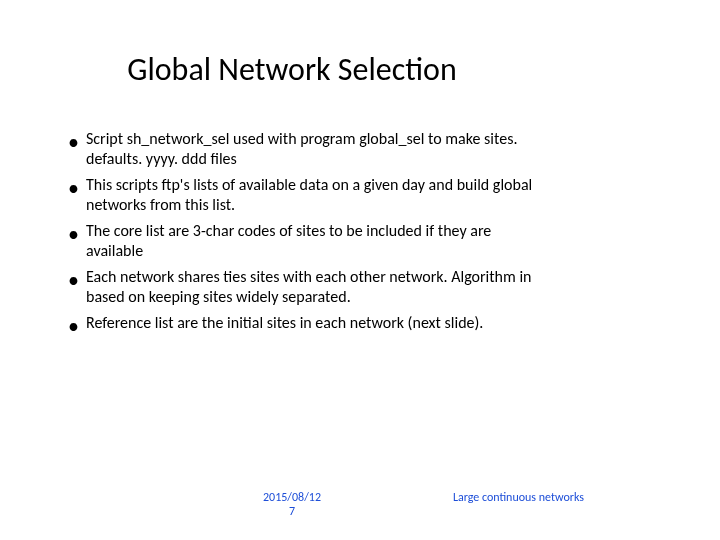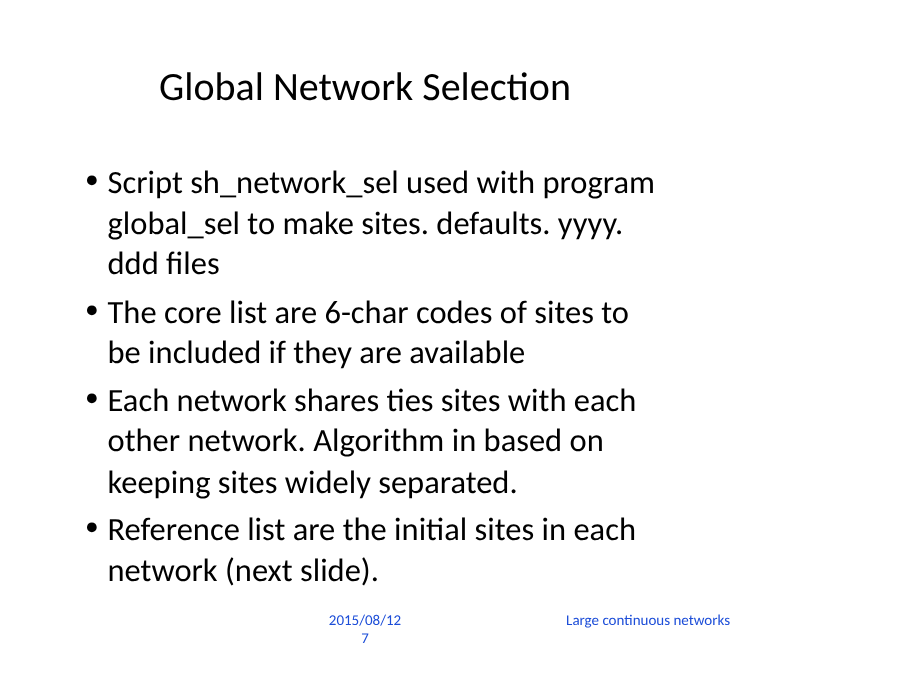--- a/index.html
+++ b/index.html
@@ -1,35 +1,36 @@
 <!DOCTYPE html>
 <html><head>
 <meta charset="utf-8">
 <style>
   * { margin: 0; padding: 0; box-sizing: border-box; }
   html, body { width: 720px; height: 540px; background: #fff; font-family: Calibri, Arial, sans-serif; color: #000; }
   .slide { width: 584px; height: 540px; position: relative; padding: 40px 50px 30px 50px; }
   .title { font-size: 32px; text-align: center; margin-top: 10px; margin-bottom: 40px; font-weight: 400; }
-  .body { font-size: 26px; line-height: 1.25; }
+  .body { font-size: 16px; line-height: 1.25; }
   ul { list-style: none; padding-left: 18px; }
   li { position: relative; margin-bottom: 6px; padding-left: 18px; }
   li::before { content: "•"; position: absolute; left: 0; top: 0; font-size: 22px; }
   .footer { position: absolute; bottom: 22px; left: 0; right: 0; padding: 0 76px; font-size: 12px; color: #1d4ed8; display: flex; justify-content: space-between; align-items: center; flex-direction: column; }
   .footer .center { position: absolute; left: 0; right: 0; text-align: right; }
   .footer .left, .footer .right { position: relative; z-index: 1; }
 </style>
 </head>
 <body>
 
 <div class="slide">
   <h1 class="title">Global Network Selection</h1>
   <div class="body">
     <ul>
       <li>Script sh_network_sel used with program global_sel to make sites. defaults. yyyy. ddd files</li>
-      <li>The core list are 6-char codes of sites to be included if they are available</li>
+      <li>This scripts ftp's lists of available data on a given day and build global networks from this list.</li>
+      <li>The core list are 3-char codes of sites to be included if they are available</li>
       <li>Each network shares ties sites with each other network. Algorithm in based on keeping sites widely separated.</li>
       <li>Reference list are the initial sites in each network (next slide).</li>
     </ul>
   </div>
   <div class="footer">
     <span class="left">2015/08/12</span>
     <span class="center">Large continuous networks</span>
     <span class="right">7</span>
   </div>
 </div>

